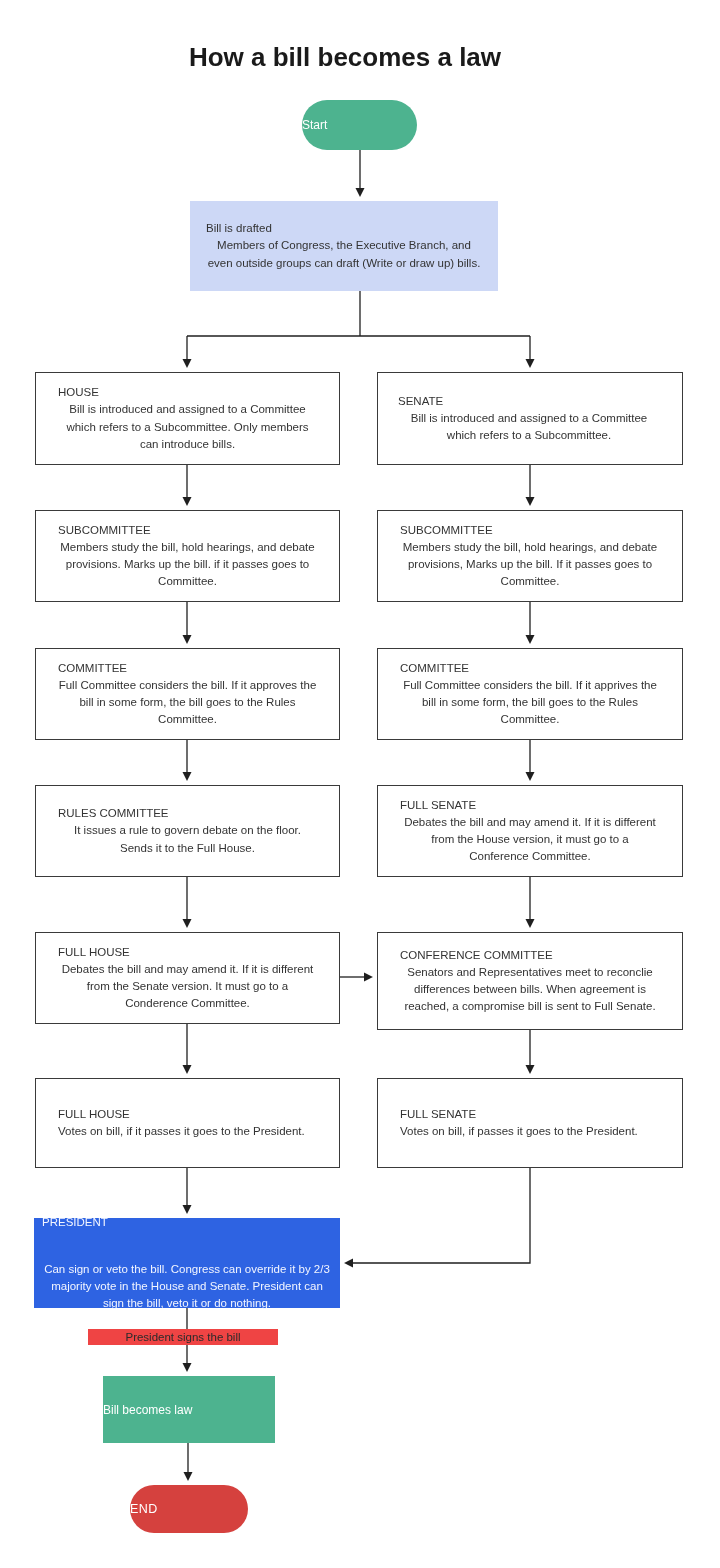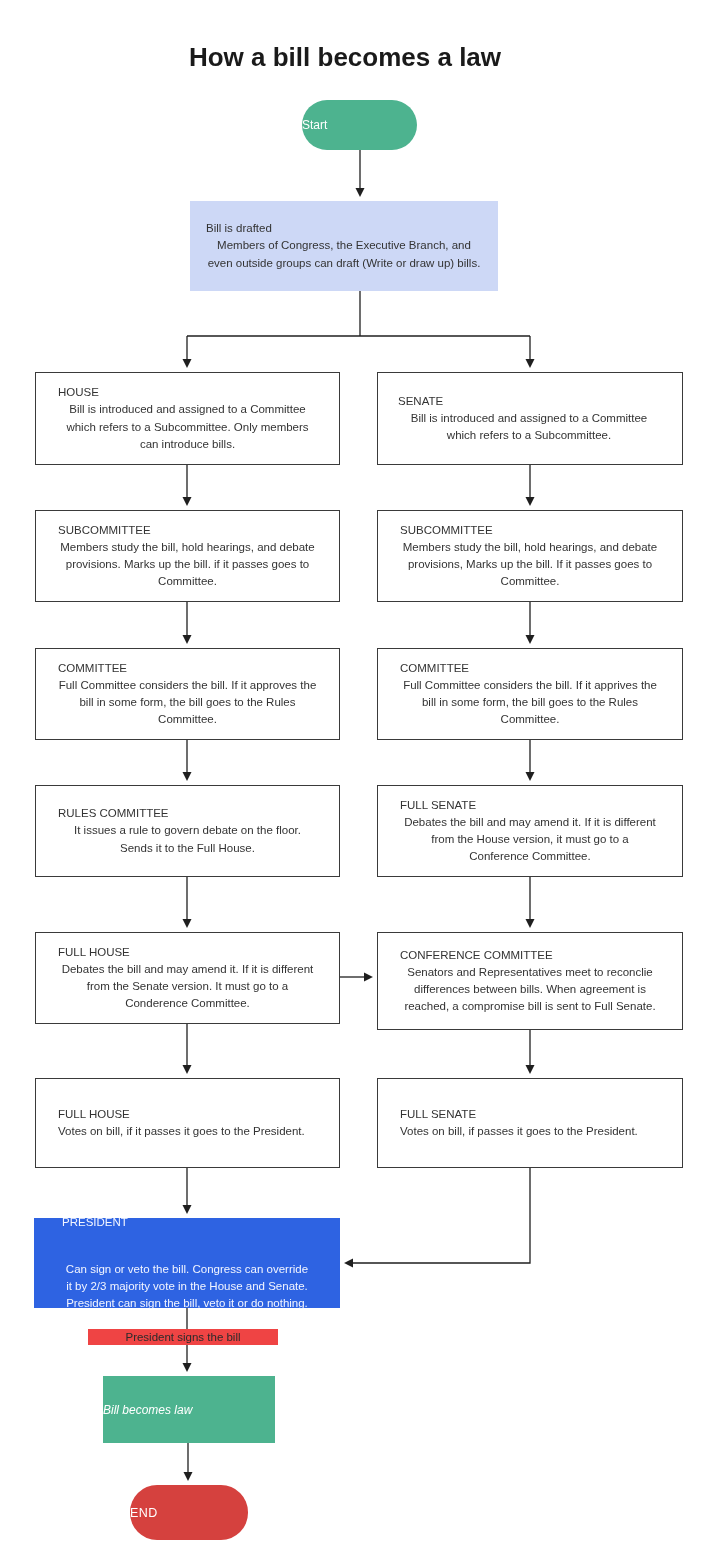--- a/index.html
+++ b/index.html
@@ -9,25 +9,25 @@
     font-family:"Liberation Sans", "DejaVu Sans", sans-serif; overflow:hidden;
   }
   .title {
     position:absolute; left:0; top:42px; width:690px; text-align:center;
     font-size:26px; font-weight:600; color:#1a1a1a;
   }
   .node { position:absolute; box-sizing:border-box; display:flex; flex-direction:column;
           align-items:flex-start; justify-content:center; text-align:center; }
   .pill  { border-radius:27px; color:#fff; font-size:12px; }
   .start { left:302px; top:100px; width:115px; height:50px; background:#4db38f; }
-  .endp  { left:130px; top:1485px; width:118px; height:55px; background:#d5413e; font-size:12.5px; letter-spacing:0.5px; }
-  .law   { left:103px; top:1376px; width:172px; height:67px; background:#4db38f; color:#fff; font-size:12px;font-style:italic; }
+  .endp  { left:130px; top:1485px; width:118px; height:48px; background:#d5413e; font-size:12.5px; letter-spacing:0.5px; }
+  .law   { left:103px; top:1376px; width:172px; height:67px; background:#4db38f; color:#fff; font-size:12px; }
   .lav   { left:190px; top:201px; width:308px; height:90px; background:#cdd8f6; padding:4px 16px; }
   .wbox  { background:#ffffff; border:1.5px solid #3a3a3a; padding:4px 22px; }
-  .blue  { left:34px; top:1218px; width:306px; height:90px; background:#2e63e2; color:#fff; padding:4px 28px;gap:30px; }
+  .blue  { left:34px; top:1218px; width:306px; height:90px; background:#2e63e2; color:#fff; padding:4px 8px;gap:30px; }
   .blue .hd, .blue .bd { color:#f2f5ff; }
   .hd { font-size:11.5px; color:#333; line-height:1.5; }
   .bd { font-size:11.5px; color:#333; line-height:1.5; }
   
   .l-a { left:35px;  top:372px;  width:305px; height:93px; }
   .l-b { left:35px;  top:510px;  width:305px; height:92px; }
   .l-c { left:35px;  top:648px;  width:305px; height:92px; }
   .l-d { left:35px;  top:785px;  width:305px; height:92px; }
   .l-e { left:35px;  top:932px;  width:305px; height:92px; }
   .l-f { left:35px;  top:1078px; width:305px; height:90px; }

